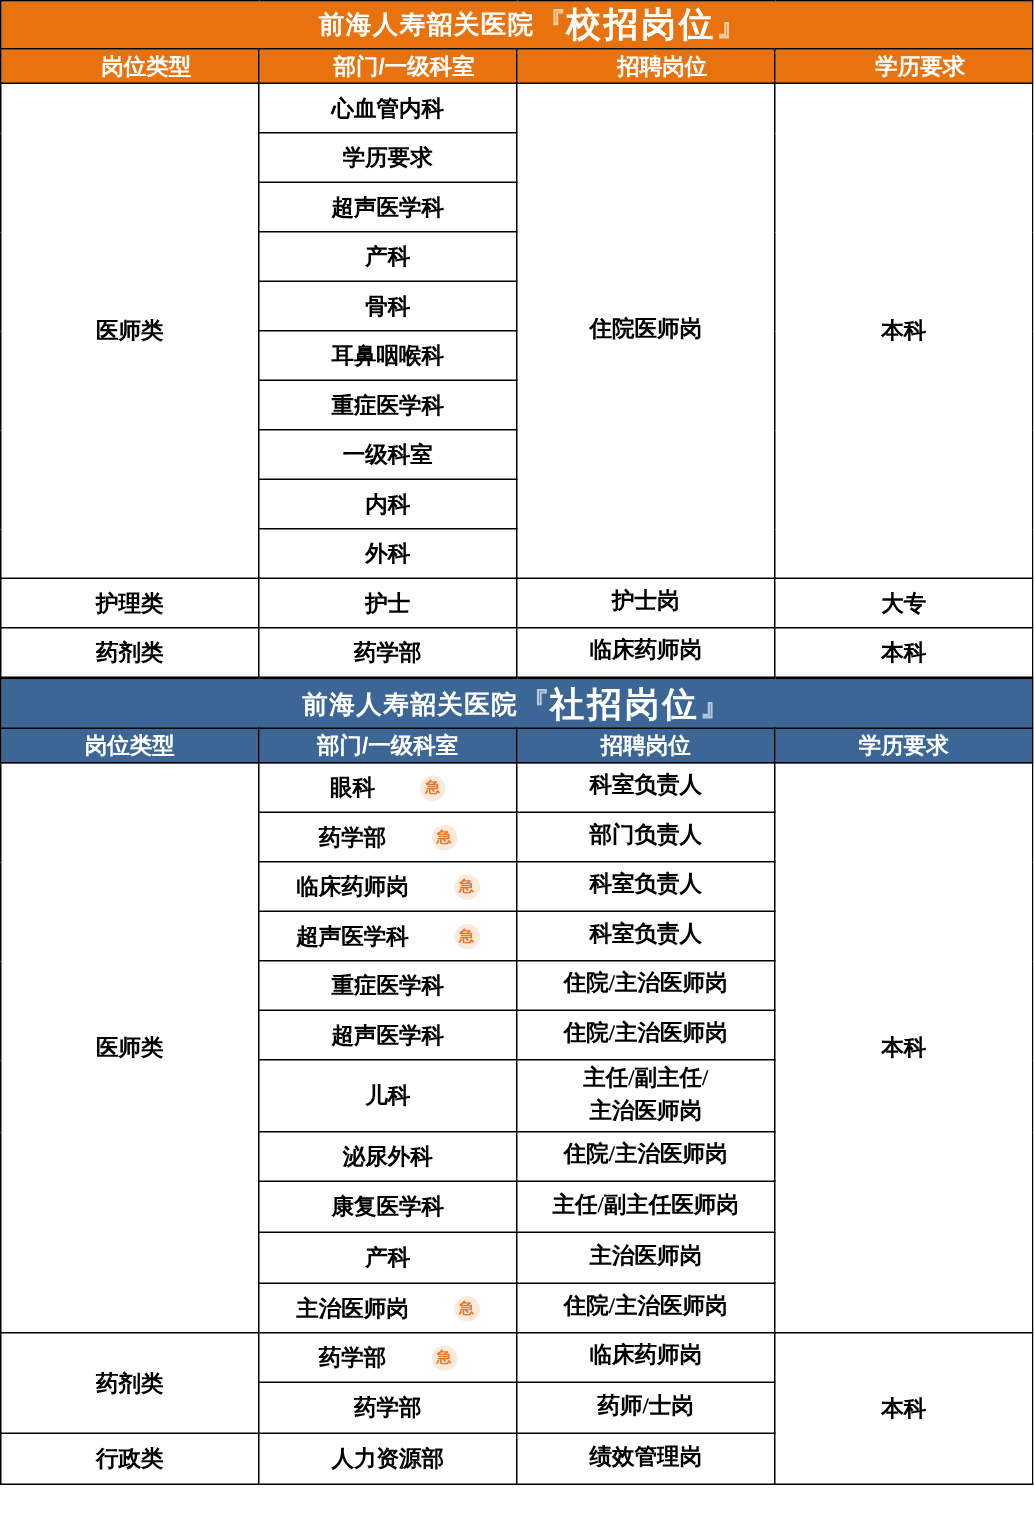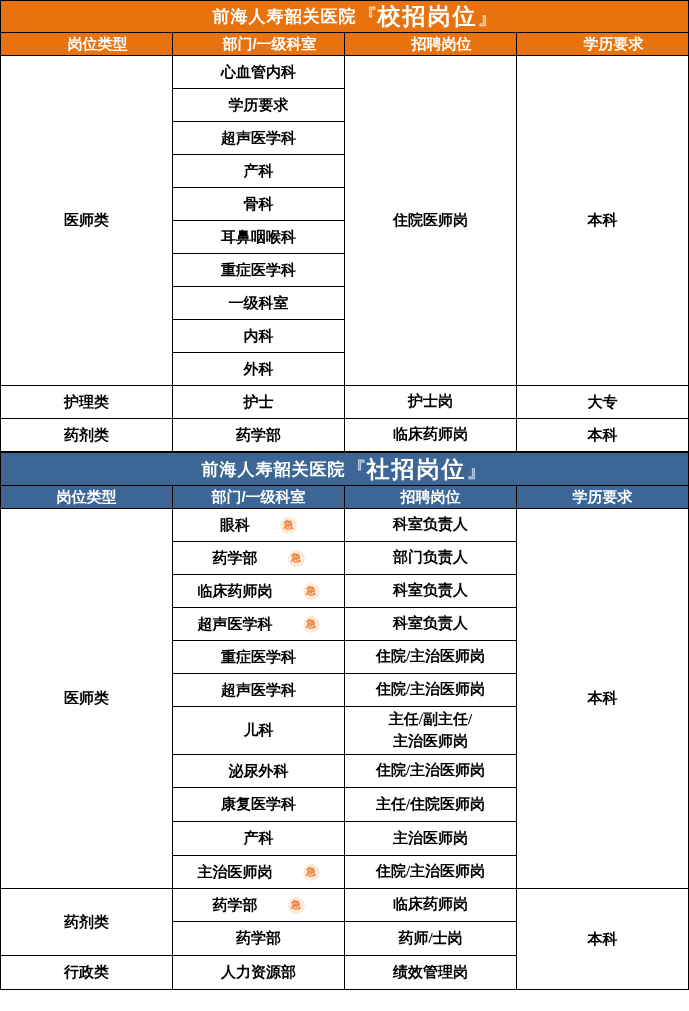--- a/index.html
+++ b/index.html
@@ -231,21 +231,21 @@
       <td>儿科</td>
       <td class="pos">主任/副主任/
 主治医师岗</td>
     </tr>
     <tr>
       <td>泌尿外科</td>
       <td class="pos">住院/主治医师岗</td>
     </tr>
     <tr class="r34">
       <td>康复医学科</td>
-      <td class="pos">主任/住院医师岗</td>
+      <td class="pos">主任/副主任医师岗</td>
     </tr>
     <tr class="r34">
       <td>产科</td>
       <td class="pos">主治医师岗</td>
     </tr>
     <tr>
       <td>
         <span class="dept-inner">
             <span>主治医师岗</span>
             <span class="badge">急</span>

